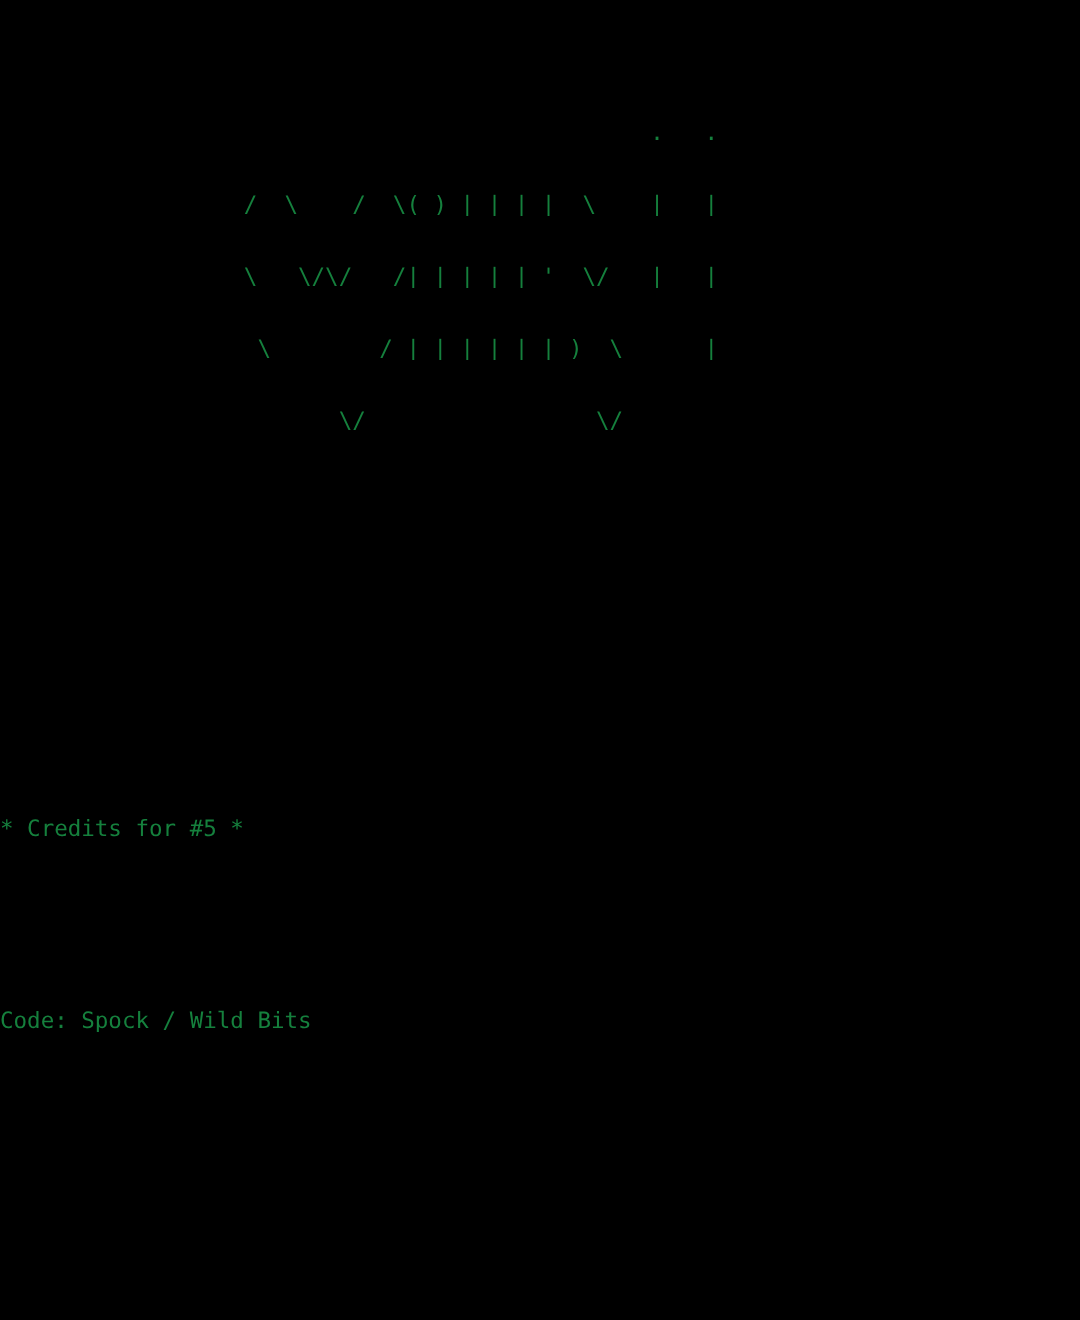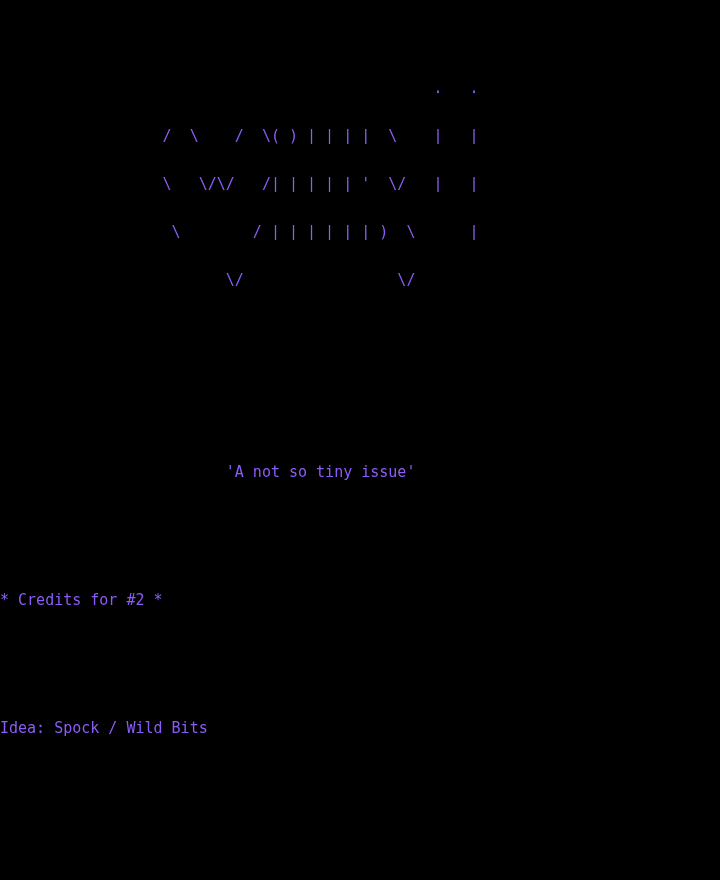--- a/index.html
+++ b/index.html
@@ -11,21 +11,21 @@
     width: 720px;
     height: 880px;
     overflow: hidden;
   }
   #screen {
     width: 720px;
     height: 880px;
     font-family: "DejaVu Sans Mono", monospace;
     font-size: 15px;
     line-height: 16px;
-    color: #8b5cf6;
+    color: #15803d;
     white-space: pre;
     letter-spacing: 0;
   }
   .row {
     height: 16px;
     overflow: hidden;
   }
 </style>
 </head>
 <body>
@@ -35,28 +35,27 @@
   <div>
     <div class="row">                   __      __  _   _   _   _____.___.</div>
     <div class="row">                  /  \    /  \(_) | | | |__\__  |   |</div>
     <div class="row">                  \   \/\/   /| | | | | '_ \/   |   |</div>
     <div class="row">                   \        / | | | | | |_)  \____  |</div>
     <div class="row">                         \/                 \/</div>
   </div>
 
   <div class="row"></div>
   <div class="row"></div>
-  <div class="row">                         'A not so tiny issue'</div>
   <div class="row"></div>
 
   
-  <div class="row">* Credits for #2 *</div>
+  <div class="row">* Credits for #5 *</div>
   <div class="row"></div>
   <div>
-    <div class="row">Idea: Spock / Wild Bits</div>
+    <div class="row">Code: Spock / Wild Bits</div>
     
     
     
     
     
     
     
     
     
   </div>

